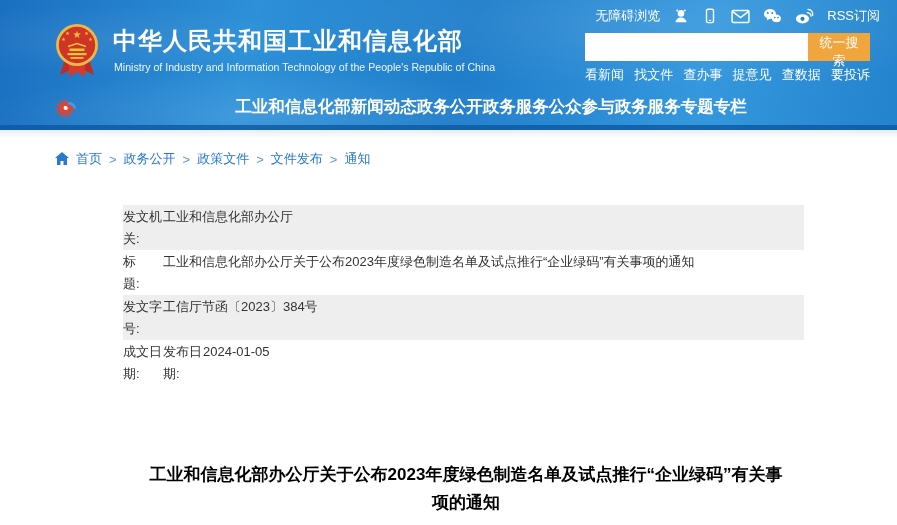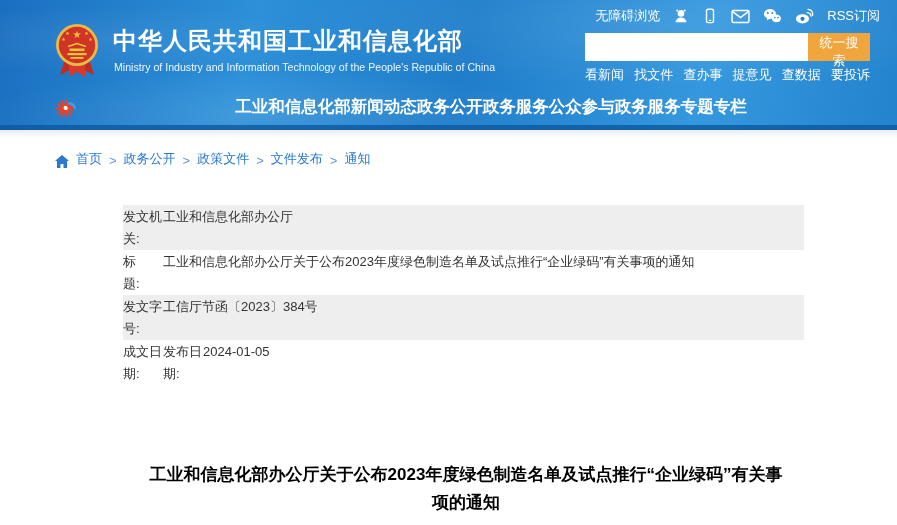--- a/index.html
+++ b/index.html
@@ -36,21 +36,21 @@
   .quick-links { position:absolute; left:585px; top:66px; width:285px; display:flex; justify-content:space-between; color:#fff; font-size:13px; z-index:3; }
   .quick-links span { cursor:pointer; white-space:nowrap; }
 
   .nav-logo { position:absolute; left:55px; top:97px; z-index:3; }
   .main-nav { position:absolute; left:112px; top:89px; width:758px; height:35px; display:flex; justify-content:center; align-items:center; z-index:3; }
   .nav-item { color:#fff; font-size:16.5px; font-weight:600; cursor:pointer; white-space:nowrap; }
 
   .header-shadow { position:absolute; left:0; top:130px; width:100%; height:8px; background:linear-gradient(#e8edf2,#ffffff); }
 
   
-  .breadcrumb { position:absolute; left:55px; top:150px; display:flex; align-items:flex-end; gap:7px; font-size:13px; color:#2879cf; }
+  .breadcrumb { position:absolute; left:55px; top:150px; display:flex; align-items:center; gap:7px; font-size:13px; color:#2879cf; }
   .breadcrumb .sep { color:#5f97d3; }
   .crumb { cursor:pointer; white-space:nowrap; }
   .home-icon { display:inline-flex; margin-top:-1px; cursor:pointer; }
 
   
   .doc-info { position:absolute; left:123px; top:205px; width:681px; font-size:13px; color:#333; }
   .di-row { display:flex; align-items:flex-start; min-height:45px; line-height:22px; padding:1px 0 0 0; box-sizing:border-box; }
   .di-row.gray { background:#eeeeee; }
   .di-label  { flex:0 0 40px; width:40px; word-break:break-all; }
   .di-value  { flex:1; word-break:break-all; }

